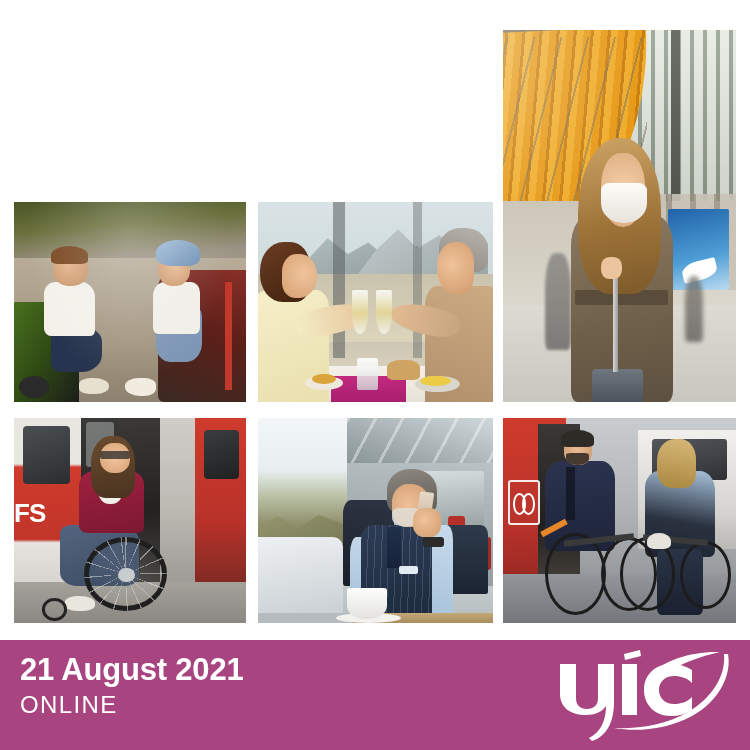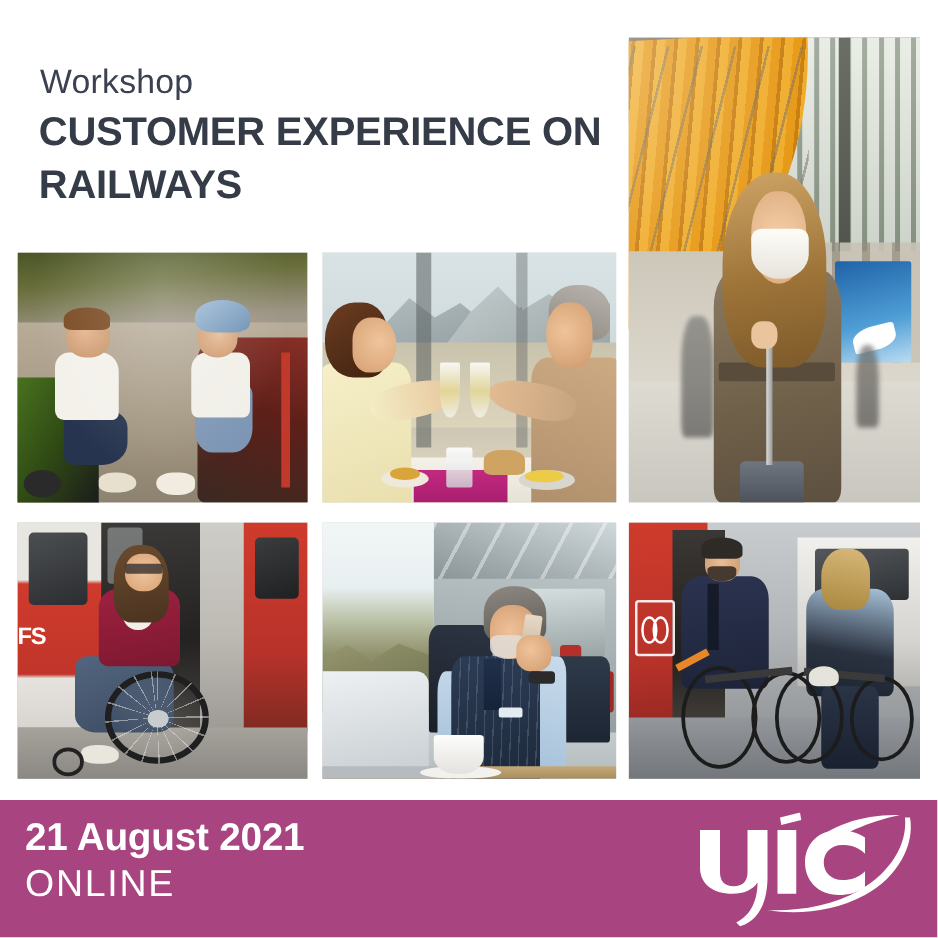--- a/index.html
+++ b/index.html
@@ -197,21 +197,21 @@
   .s-case{ position:absolute; left:38%; bottom:0; width:22%; height:9%;
       background:linear-gradient(180deg,#6f7680,#4d535b); border-radius:4px 4px 0 0; }
 
   
   .w-bg{ background:linear-gradient(180deg,#cfcdc8 0%,#bdbab4 44%,#a7a49f 70%,#8e8b86 100%); }
   .w-train-l{ position:absolute; left:0; top:0; width:30%; height:80%;
       background:linear-gradient(180deg,#e8e6e1 0%,#e8e6e1 28%,#cf3b2c 30%,#c1352a 74%,#e6e3de 76%,#d8d5d0 100%); }
   .w-window-l{ position:absolute; left:4%; top:4%; width:20%; height:28%;
       background:linear-gradient(160deg,#4c4f52,#2b2d30); border-radius:4px; }
   .w-fs{ position:absolute; left:0; top:40%; width:13%; height:12%;
-      color:#fff; font-weight:700; font-size:19px; letter-spacing:-1px;
+      color:#fff; font-weight:700; font-size:26px; letter-spacing:-1px;
       font-family:"Liberation Sans",sans-serif; line-height:1; }
   .w-door{ position:absolute; left:29%; top:0; width:34%; height:84%;
       background:linear-gradient(175deg,#3c3a38,#232221 55%,#4a4744); }
   .w-doorlight{ position:absolute; left:31%; top:2%; width:12%; height:22%;
       background:rgba(190,195,198,.45); border-radius:3px; }
   .w-train-r{ position:absolute; right:0; top:0; width:22%; height:82%;
       background:linear-gradient(180deg,#cf3b2c 0%,#b8322a 62%,#7e2a22 100%); }
   .w-window-r{ position:absolute; right:3%; top:6%; width:15%; height:24%;
       background:linear-gradient(160deg,#3a3c3e,#1f2022); border-radius:4px; }
   .w-platform{ position:absolute; left:0; bottom:0; width:100%; height:20%;
@@ -358,31 +358,29 @@
     position:absolute; left:0; bottom:0; width:750px; height:110px;
     background:#a8447f;
   }
   #banner-date {
     position:absolute; left:20px; top:14px;
     color:#ffffff; font-size:31px; font-weight:700; letter-spacing:-.2px;
     line-height:1;
   }
   #banner-mode {
     position:absolute; left:20px; top:53px;
-    color:#ffffff; font-size:30px; font-weight:300; letter-spacing:1.4px;
+    color:#ffffff; font-size:24px; font-weight:300; letter-spacing:1.4px;
     line-height:1; text-transform:uppercase;
   }
   #logo { position:absolute; right:18px; top:10px; width:180px; height:92px; }
 </style>
 </head>
 <body>
 
 <div id="header">
-  <div id="kicker">Workshop</div>
-  <div id="headline">CUSTOMER EXPERIENCE ON RAILWAYS</div>
 </div>
 
 <div id="photo-grid">
 
   <div class="photo" id="photo-toddlers">
     <div class="ph-layer t-bg"></div>
     <div class="t-path"></div>
     <div class="t-stroller-l"></div>
     <div class="t-wheel-l"></div>
     <div class="t-kid-l-legs"></div>

